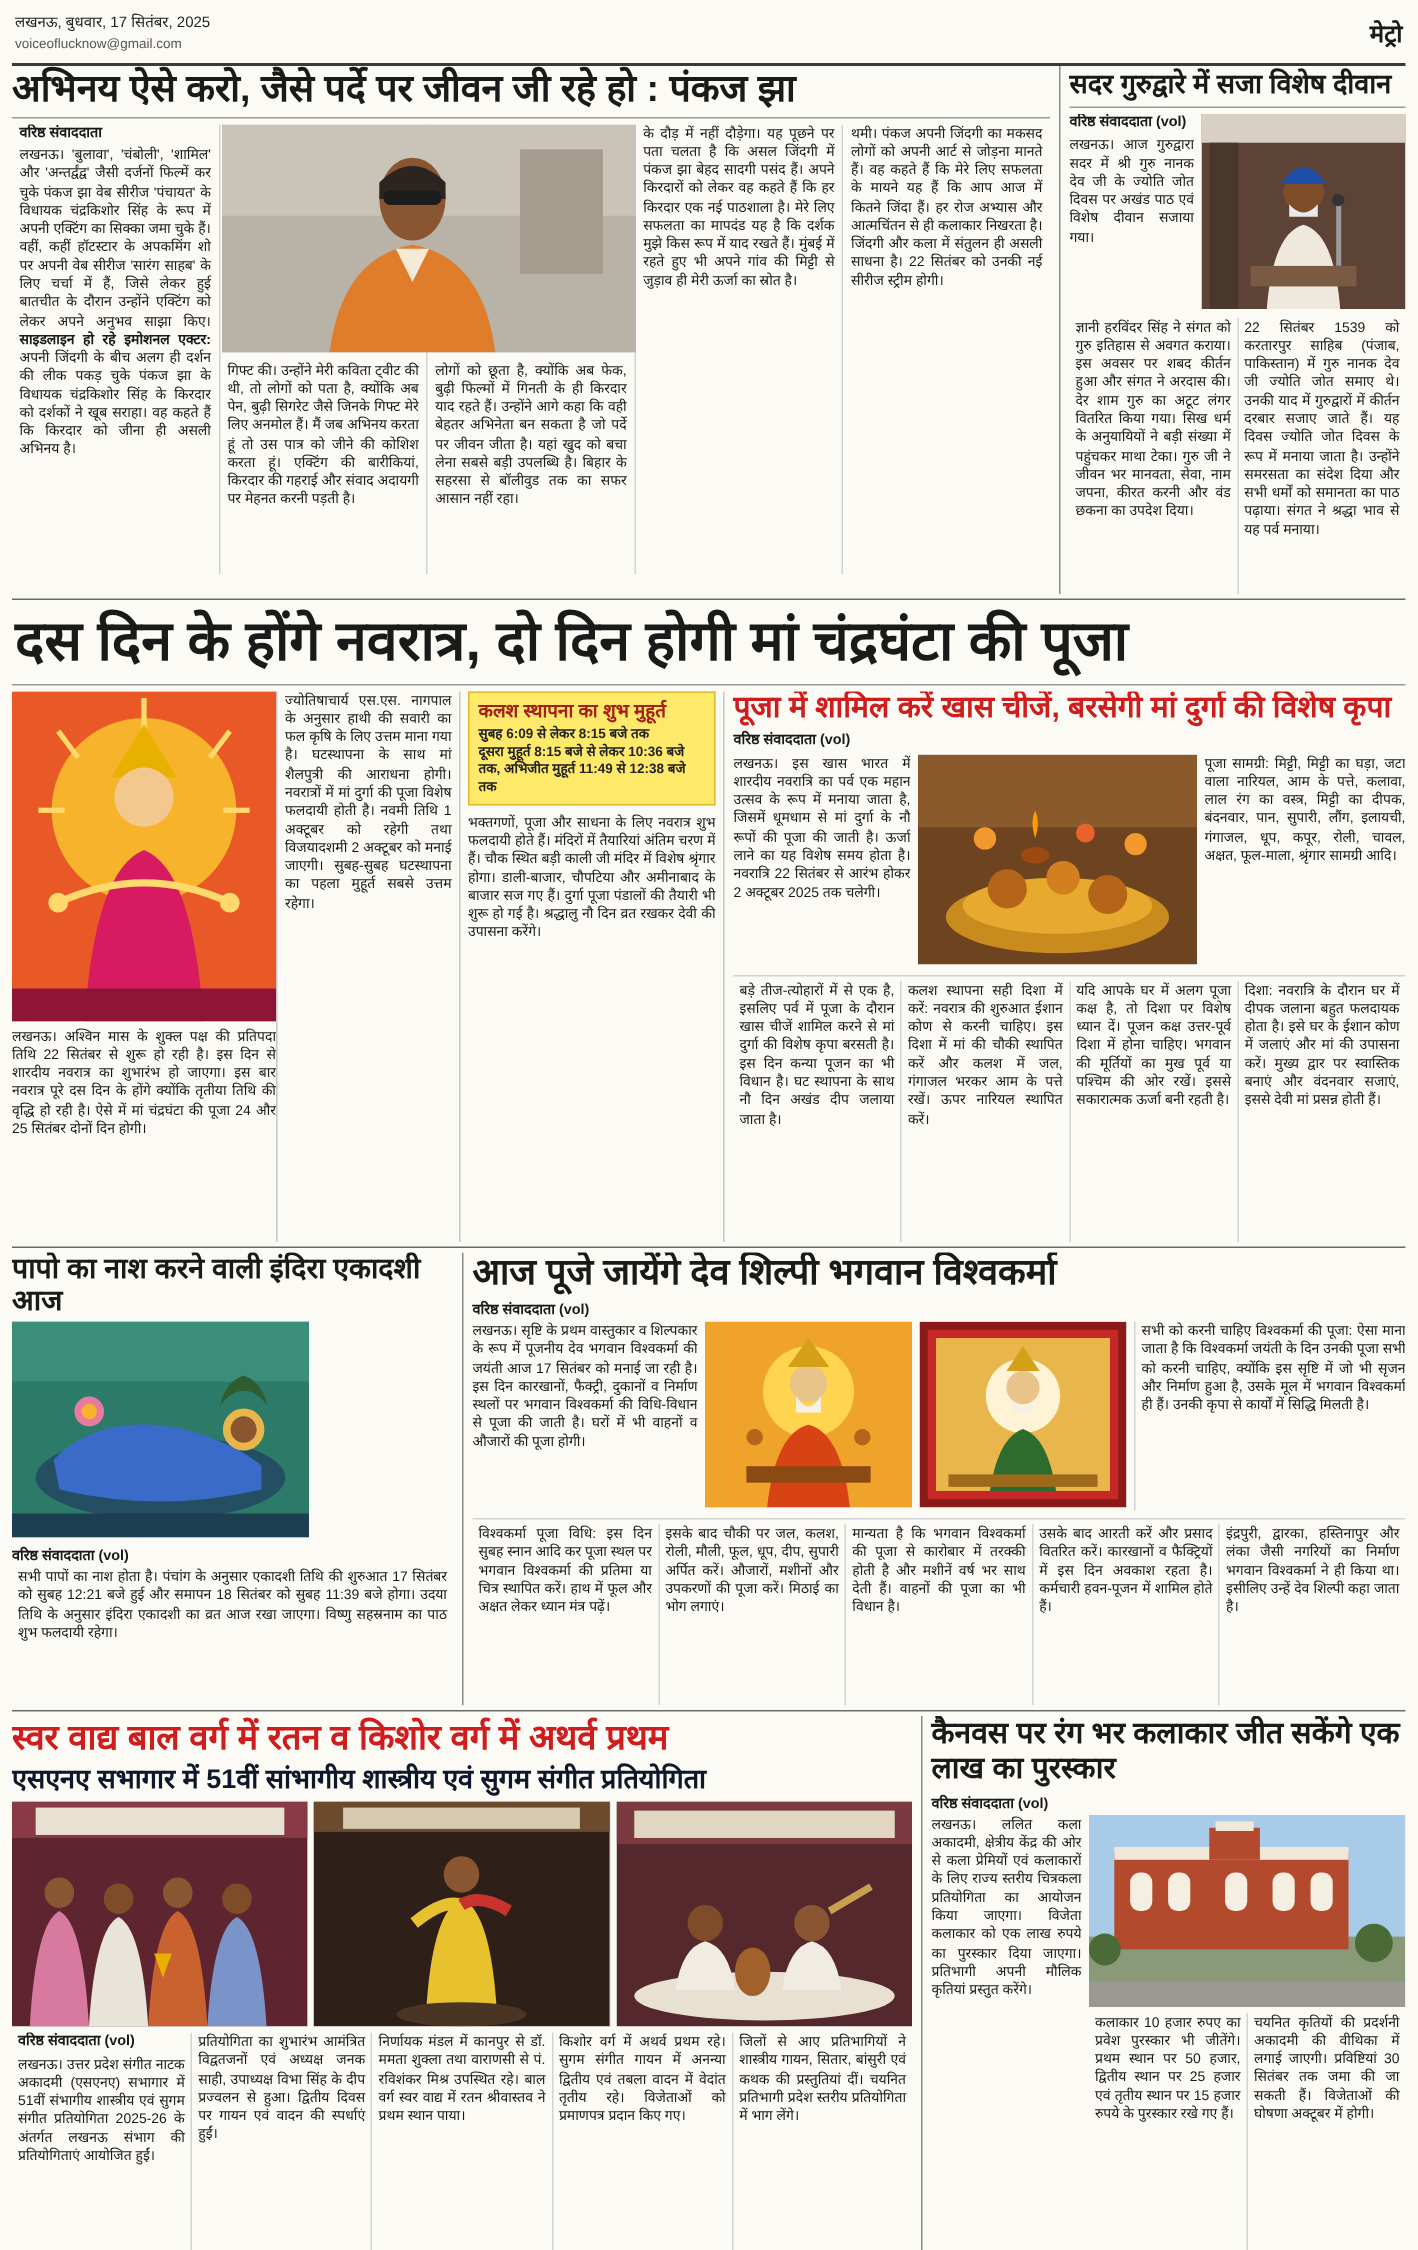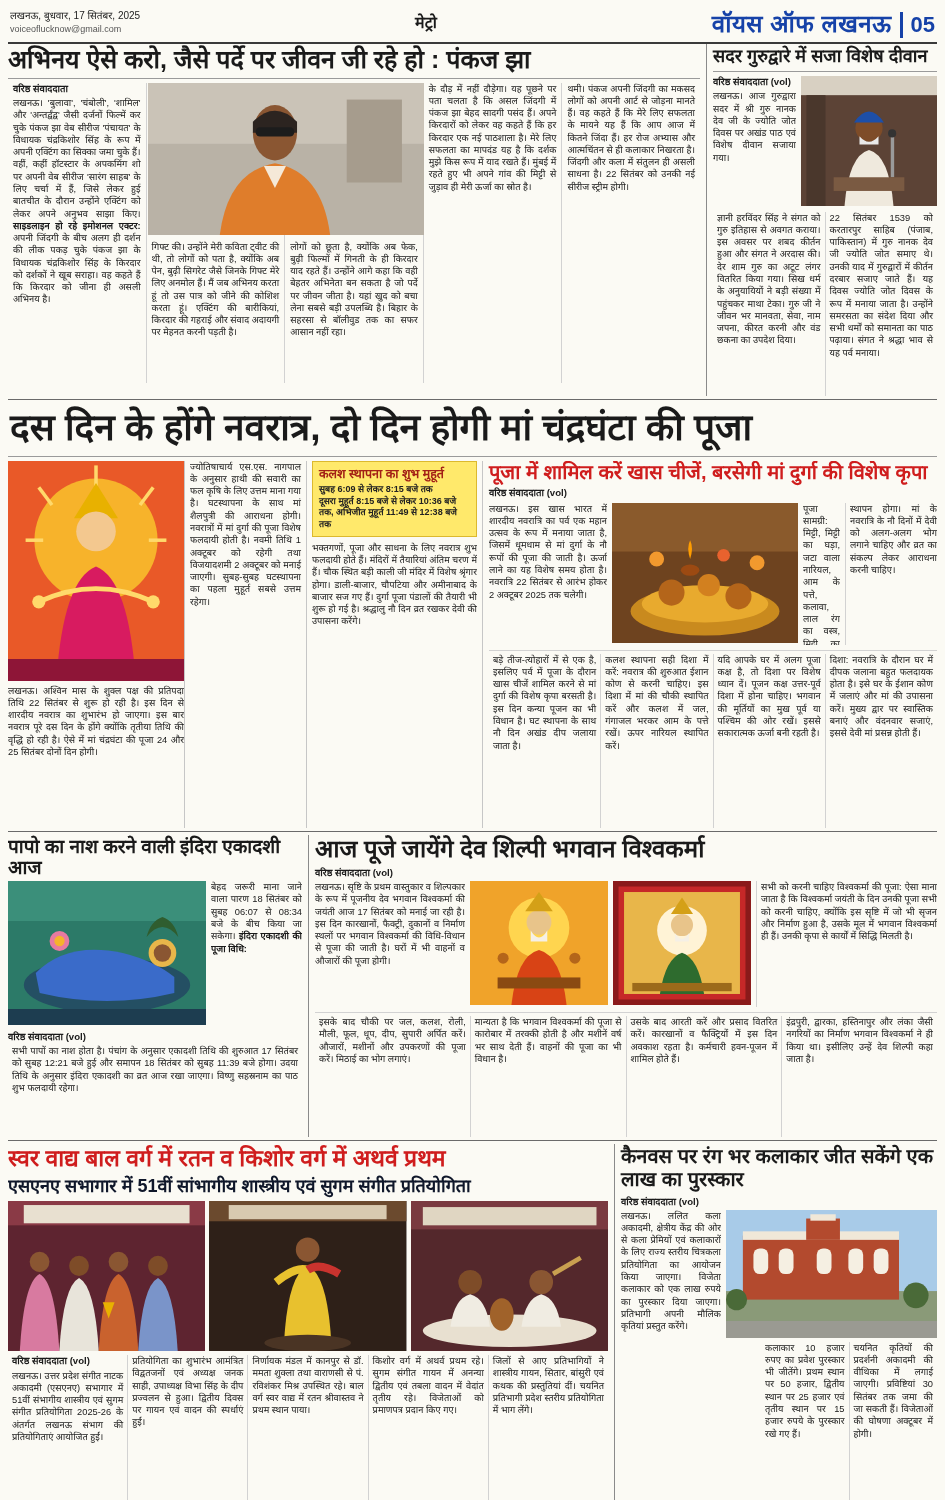--- a/index.html
+++ b/index.html
@@ -102,41 +102,37 @@
   .s-cols { display:flex; flex:1; overflow:hidden; }
   .s-col { flex:1; padding:0 4px; overflow:hidden; }
   .s-col + .s-col { border-left:1px solid #d2d2d2; }
 
   .art-canvas { flex:1; border-left:1px solid #8a8a8a; padding-left:6px; display:flex; flex-direction:column; }
   .art-canvas h2 { font-size:20px; font-weight:800; line-height:1.15; padding:1px 0 4px; }
   .c-body { display:flex; gap:5px; flex:1; overflow:hidden; }
   .c-col1 { width:100px; flex:none; overflow:hidden; }
   .c-right { flex:1; display:flex; flex-direction:column; }
   .bldg-photo { width:100%; height:128px; margin-bottom:4px; }
-  .c-cols { display:flex; flex:1; overflow:hidden;margin-left:35px; }
+  .c-cols { display:flex; flex:1; overflow:hidden; }
   .c-col { flex:1; padding:0 4px; overflow:hidden; }
   .c-col + .c-col { border-left:1px solid #d2d2d2; }
 
   .bold-in { font-weight:bold; }
 </style>
 </head>
 <body>
 
 <div class="page">
 
   <header class="topbar">
     <div class="tb-left">
       <div>लखनऊ, बुधवार, 17 सितंबर, 2025</div>
       <div class="mail">voiceoflucknow@gmail.com</div>
     </div>
     <div class="tb-center">मेट्रो</div>
-    <div class="tb-right">
-      <span class="masthead">वॉयस ऑफ लखनऊ</span>
-      <span class="pageno">05</span>
-    </div>
   </header>
 
   <section class="sec1">
 
     <article class="art-pankaj">
       <h1>अभिनय ऐसे करो, जैसे पर्दे पर जीवन जी रहे हो : पंकज झा</h1>
       <div class="p-body">
         <div class="pcol bt">
           <div class="byline">वरिष्ठ संवाददाता</div>
           <span>लखनऊ। 'बुलावा', 'चंबोली', 'शामिल' और 'अन्तर्द्वंद्व' जैसी दर्जनों फिल्में कर चुके पंकज झा वेब सीरीज 'पंचायत' के विधायक चंद्रकिशोर सिंह के रूप में अपनी एक्टिंग का सिक्का जमा चुके हैं। वहीं, कहीं हॉटस्टार के अपकमिंग शो पर अपनी वेब सीरीज 'सारंग साहब' के लिए चर्चा में हैं, जिसे लेकर हुई बातचीत के दौरान उन्होंने एक्टिंग को लेकर अपने अनुभव साझा किए।</span>
@@ -248,21 +244,20 @@
               <circle cx="52" cy="44" r="6" fill="#d2801f"></circle>
               <circle cx="68" cy="50" r="7" fill="#b4651a"></circle>
               <ellipse cx="42" cy="36" rx="5" ry="3" fill="#9c4a12"></ellipse>
               <path d="M42 30 Q44 24 42 20 Q40 24 42 30" fill="#ff9d00"></path>
               <circle cx="24" cy="30" r="4" fill="#f2992e"></circle>
                 <circle cx="78" cy="32" r="4" fill="#f2992e"></circle>
               <circle cx="60" cy="28" r="3.4" fill="#e8622e"></circle>
             </svg>
           </div>
           <div class="d-r1c2 bt">पूजा सामग्री: मिट्टी, मिट्टी का घड़ा, जटा वाला नारियल, आम के पत्ते, कलावा, लाल रंग का वस्त्र, मिट्टी का दीपक, बंदनवार, पान, सुपारी, लौंग, इलायची, गंगाजल, धूप, कपूर, रोली, चावल, अक्षत, फूल-माला, श्रृंगार सामग्री आदि।</div>
-          <div class="d-r1c3 bt">स्थापन होगा। मां के नवरात्रि के नौ दिनों में देवी को अलग-अलग भोग लगाने चाहिए और व्रत का संकल्प लेकर आराधना करनी चाहिए।</div>
         </div>
         <div class="d-row2">
           <div class="d-b bt">बड़े तीज-त्योहारों में से एक है, इसलिए पर्व में पूजा के दौरान खास चीजें शामिल करने से मां दुर्गा की विशेष कृपा बरसती है। इस दिन कन्या पूजन का भी विधान है। घट स्थापना के साथ नौ दिन अखंड दीप जलाया जाता है।</div>
           <div class="d-b bt">कलश स्थापना सही दिशा में करें: नवरात्र की शुरुआत ईशान कोण से करनी चाहिए। इस दिशा में मां की चौकी स्थापित करें और कलश में जल, गंगाजल भरकर आम के पत्ते रखें। ऊपर नारियल स्थापित करें।</div>
           <div class="d-b bt">यदि आपके घर में अलग पूजा कक्ष है, तो दिशा पर विशेष ध्यान दें। पूजन कक्ष उत्तर-पूर्व दिशा में होना चाहिए। भगवान की मूर्तियों का मुख पूर्व या पश्चिम की ओर रखें। इससे सकारात्मक ऊर्जा बनी रहती है।</div>
           <div class="d-b bt">दिशा: नवरात्रि के दौरान घर में दीपक जलाना बहुत फलदायक होता है। इसे घर के ईशान कोण में जलाएं और मां की उपासना करें। मुख्य द्वार पर स्वास्तिक बनाएं और वंदनवार सजाएं, इससे देवी मां प्रसन्न होती हैं।</div>
         </div>
       </div>
     </div>
   </section>
@@ -280,24 +275,20 @@
             <rect width="100" height="20" fill="#3b8f7a"></rect>
             <ellipse cx="50" cy="52" rx="42" ry="14" fill="#244f63"></ellipse>
             <path d="M14 46 Q30 30 58 36 Q74 40 84 48 L84 56 Q50 64 16 56 Z" fill="#3a6bc9"></path>
             <circle cx="78" cy="36" r="7" fill="#e8b64a"></circle>
             <circle cx="78" cy="36" r="4.4" fill="#8a5632"></circle>
             <path d="M70 28 Q78 18 86 28 Q84 20 78 18 Q72 20 70 28" fill="#2f5d2f"></path>
             <circle cx="26" cy="30" r="5" fill="#e87aa0"></circle>
             <circle cx="26" cy="30" r="2.6" fill="#f7b32b"></circle>
             <rect x="0" y="64" width="100" height="8" fill="#1d3d50"></rect>
           </svg>
-        </div>
-        <div class="e-side bt">
-          <span>बेहद जरूरी माना जाने वाला पारण 18 सितंबर को सुबह 06:07 से 08:34 बजे के बीच किया जा सकेगा।</span>
-          <span class="bold-in">इंदिरा एकादशी की पूजा विधि:</span>
         </div>
       </div>
       <div class="byline">वरिष्ठ संवाददाता (vol)</div>
       <div class="e-cols">
         <div class="e-col bt">सभी पापों का नाश होता है। पंचांग के अनुसार एकादशी तिथि की शुरुआत 17 सितंबर को सुबह 12:21 बजे हुई और समापन 18 सितंबर को सुबह 11:39 बजे होगा। उदया तिथि के अनुसार इंदिरा एकादशी का व्रत आज रखा जाएगा। विष्णु सहस्रनाम का पाठ शुभ फलदायी रहेगा।</div>
       </div>
     </article>
 
     <article class="art-vishwa">
       <h2>आज पूजे जायेंगे देव शिल्पी भगवान विश्वकर्मा</h2>
@@ -326,20 +317,21 @@
             <circle cx="50" cy="32" r="8" fill="#e8c48a"></circle>
             <path d="M45 38 Q50 46 55 38 L55 44 L45 44 Z" fill="#f5f0e6"></path>
             <path d="M42 24 L50 12 L58 24 Z" fill="#d4a017"></path>
             <path d="M34 82 Q38 56 50 52 Q62 56 66 82 Z" fill="#2e6b2e"></path>
             <rect x="14" y="74" width="72" height="6" fill="#9c6a1a"></rect>
           </svg>
         </div>
         <div class="v-c v-cr bt">सभी को करनी चाहिए विश्वकर्मा की पूजा: ऐसा माना जाता है कि विश्वकर्मा जयंती के दिन उनकी पूजा सभी को करनी चाहिए, क्योंकि इस सृष्टि में जो भी सृजन और निर्माण हुआ है, उसके मूल में भगवान विश्वकर्मा ही हैं। उनकी कृपा से कार्यों में सिद्धि मिलती है।</div>
       </div>
       <div class="v-row2">
+        <div class="v-b bt">विश्वकर्मा पूजा विधि: इस दिन सुबह स्नान आदि कर पूजा स्थल पर भगवान विश्वकर्मा की प्रतिमा या चित्र स्थापित करें। हाथ में फूल और अक्षत लेकर ध्यान मंत्र पढ़ें।</div>
         <div class="v-b bt">इसके बाद चौकी पर जल, कलश, रोली, मौली, फूल, धूप, दीप, सुपारी अर्पित करें। औजारों, मशीनों और उपकरणों की पूजा करें। मिठाई का भोग लगाएं।</div>
         <div class="v-b bt">मान्यता है कि भगवान विश्वकर्मा की पूजा से कारोबार में तरक्की होती है और मशीनें वर्ष भर साथ देती हैं। वाहनों की पूजा का भी विधान है।</div>
         <div class="v-b bt">उसके बाद आरती करें और प्रसाद वितरित करें। कारखानों व फैक्ट्रियों में इस दिन अवकाश रहता है। कर्मचारी हवन-पूजन में शामिल होते हैं।</div>
         <div class="v-b bt">इंद्रपुरी, द्वारका, हस्तिनापुर और लंका जैसी नगरियों का निर्माण भगवान विश्वकर्मा ने ही किया था। इसीलिए उन्हें देव शिल्पी कहा जाता है।</div>
       </div>
     </article>
   </section>
 
   <div class="rule-h"></div>
 

